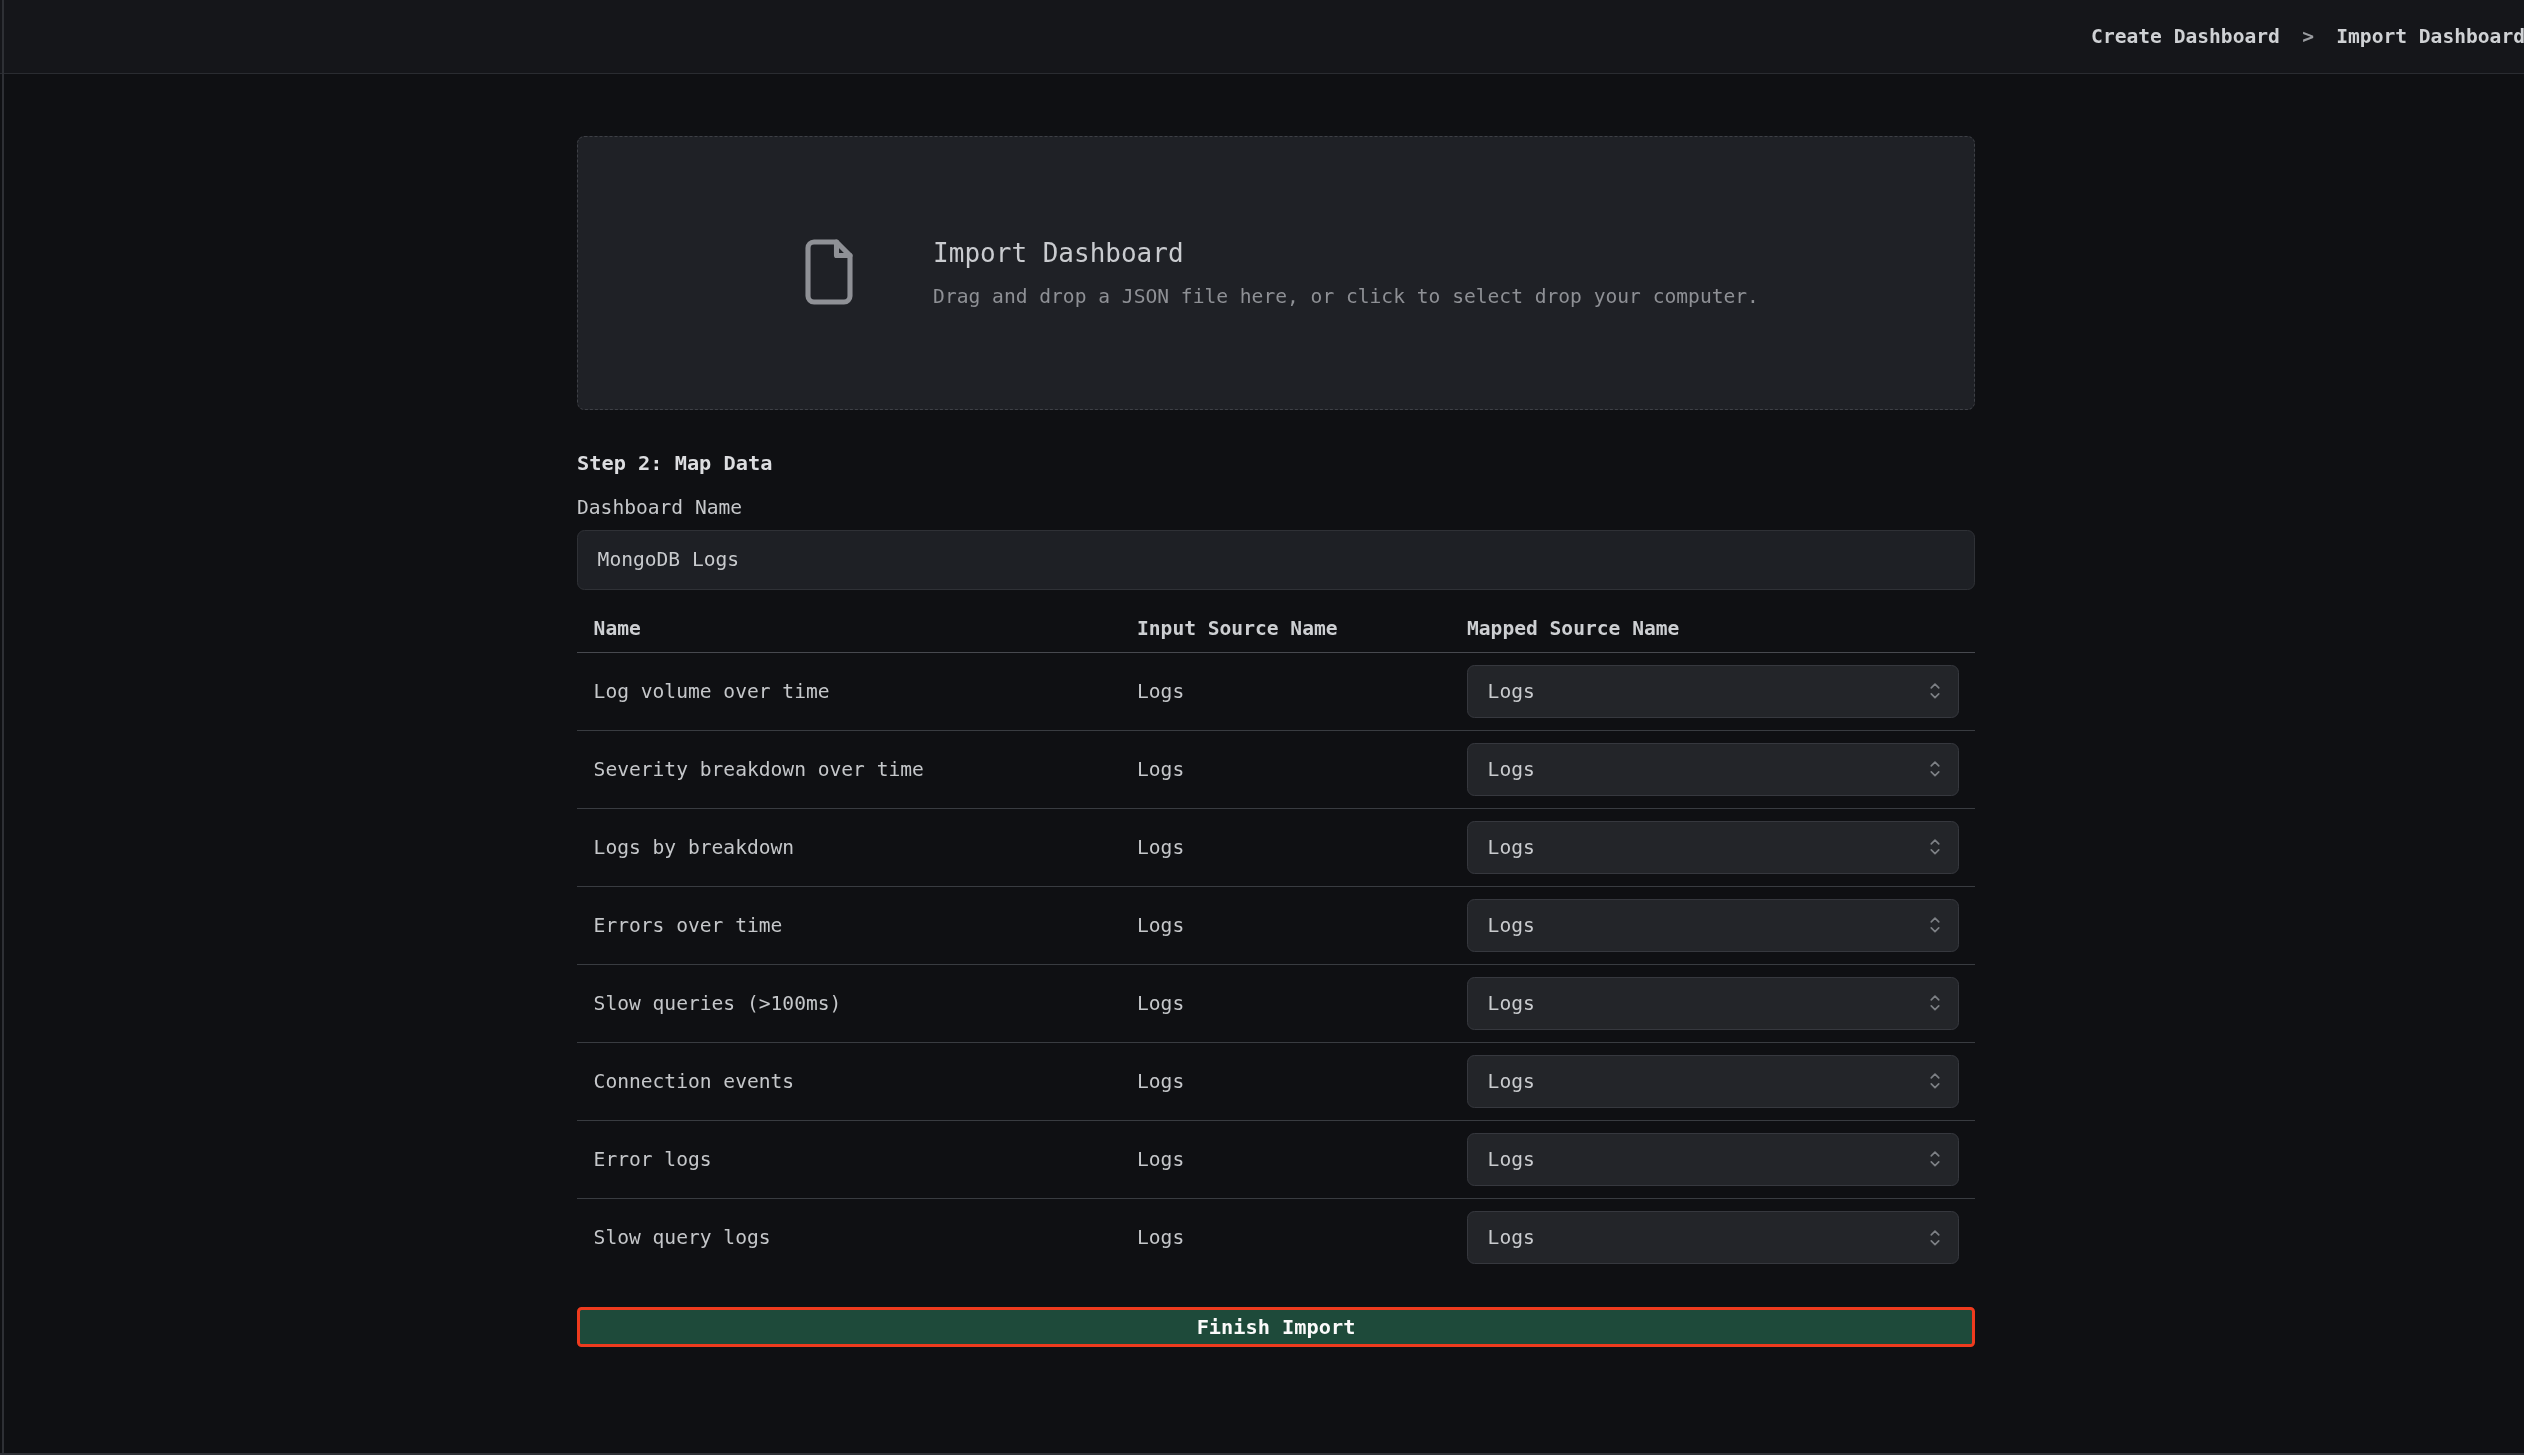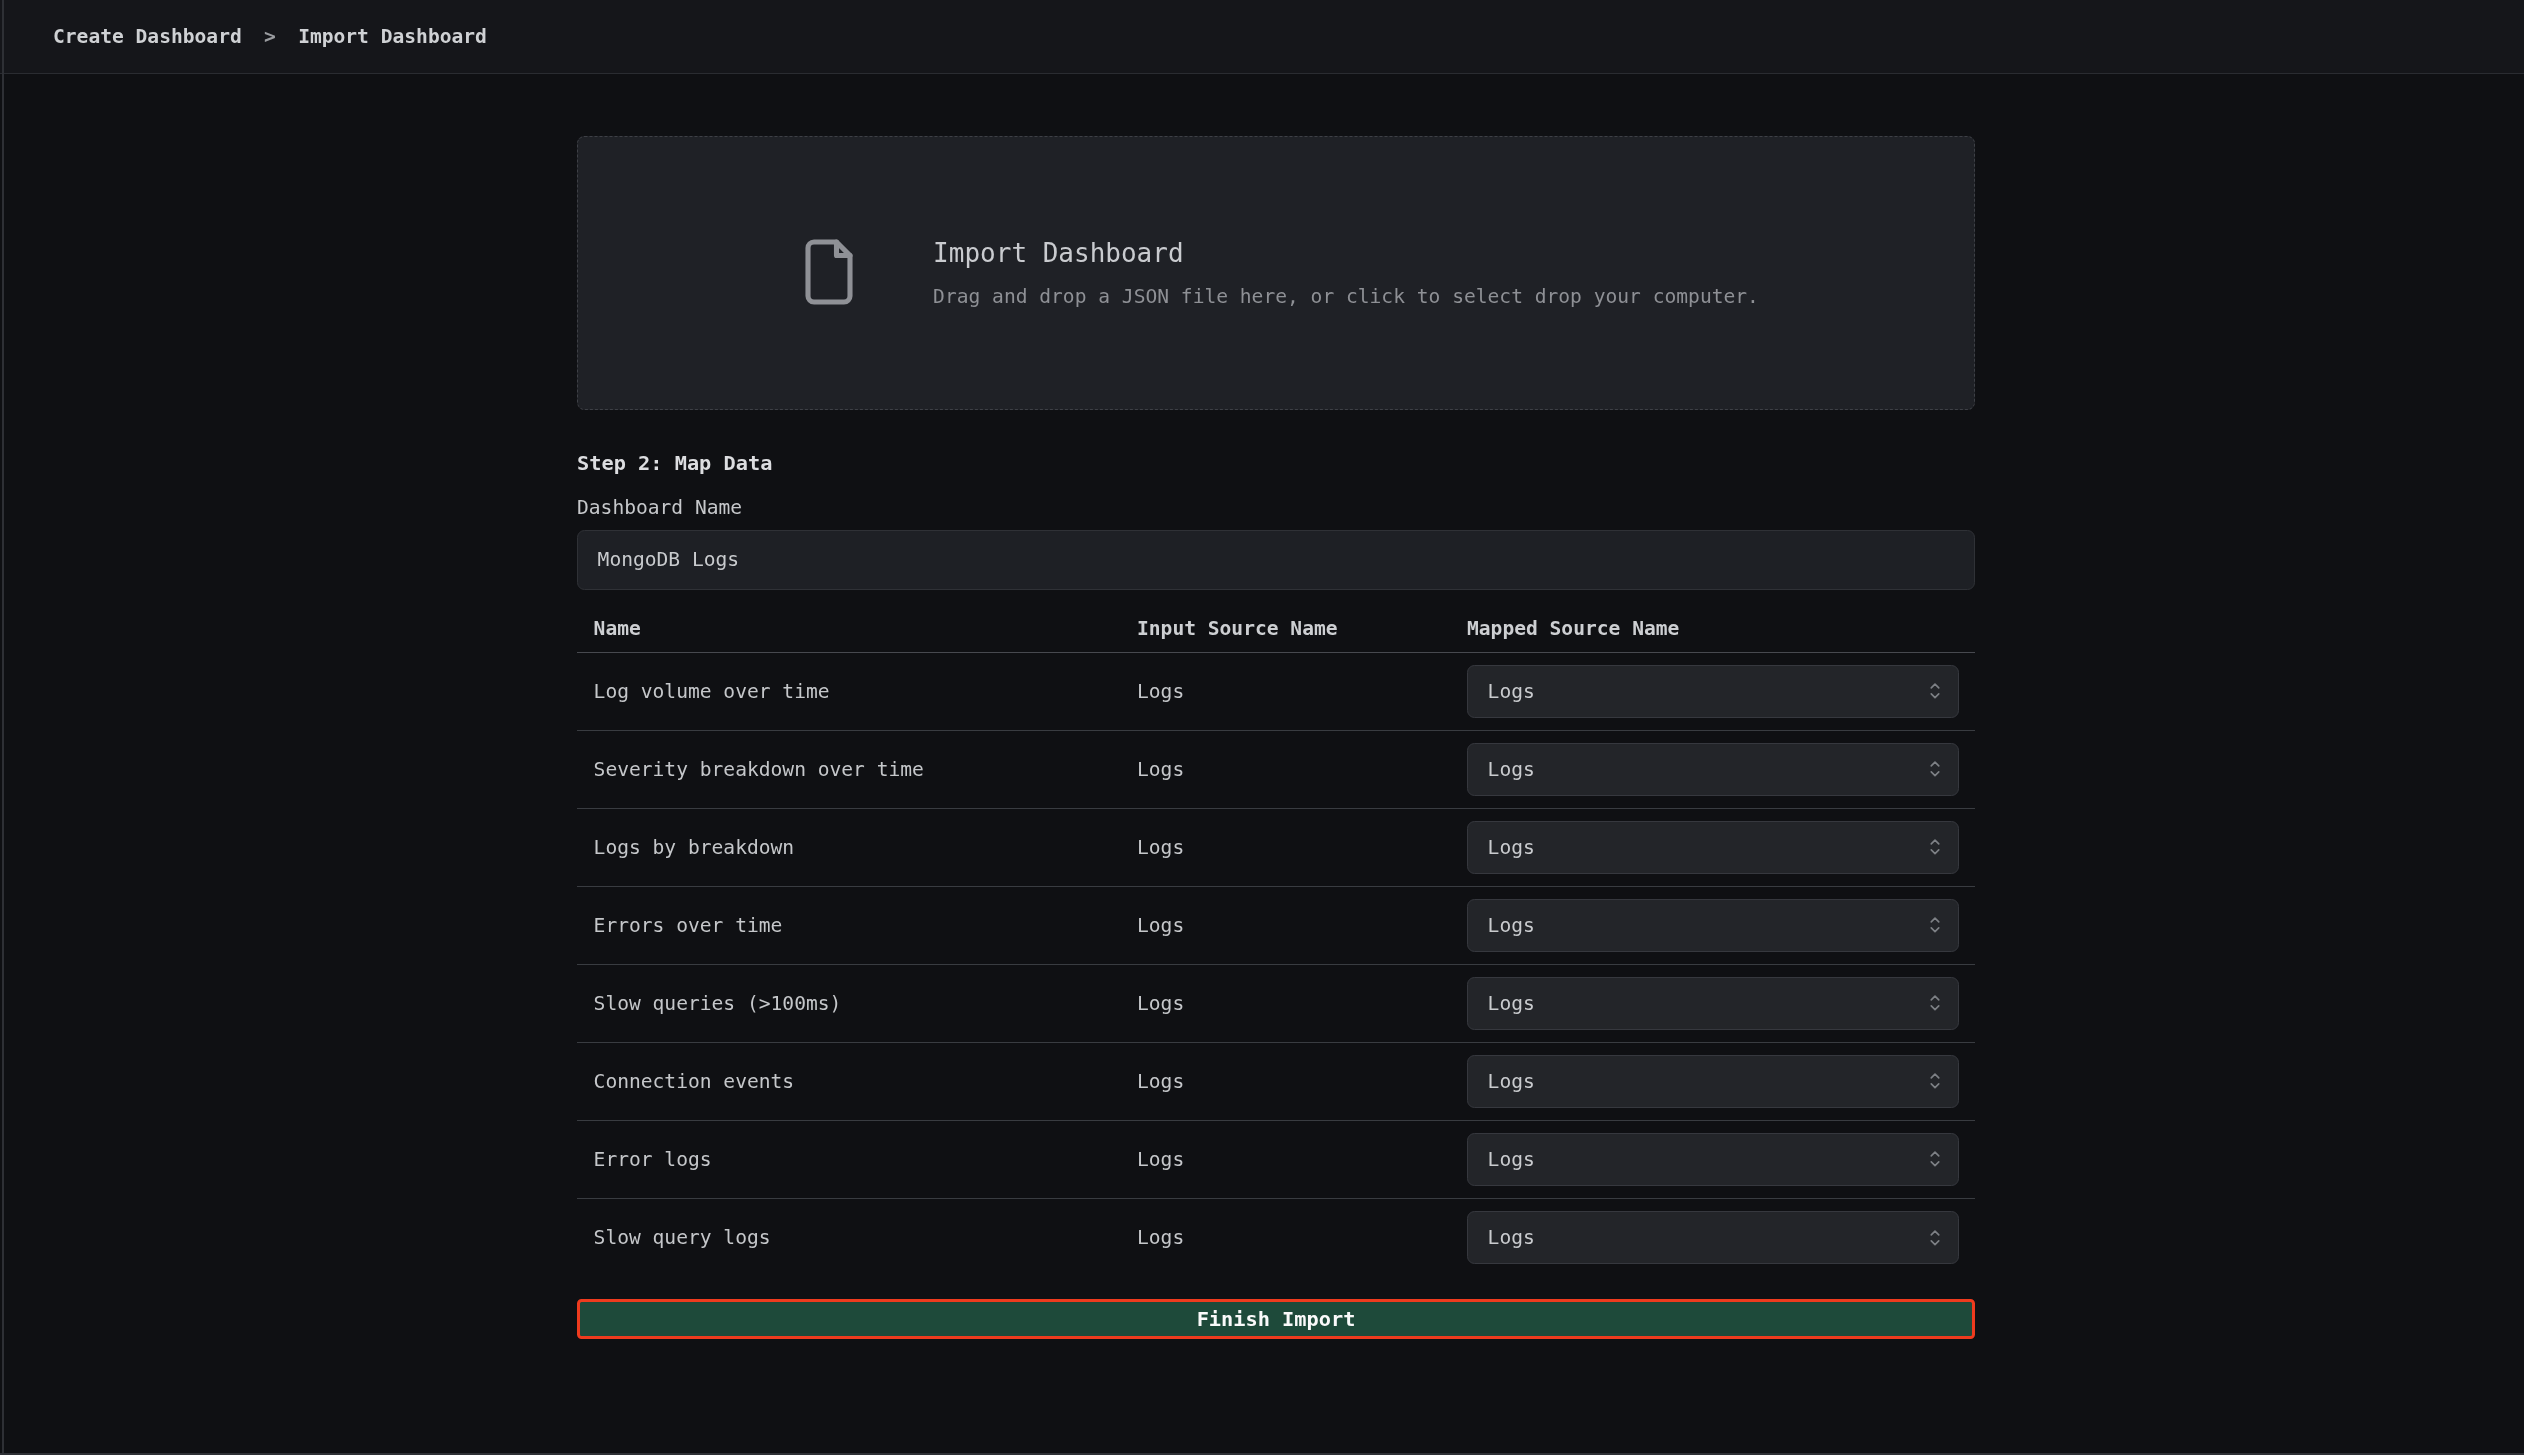--- a/index.html
+++ b/index.html
@@ -15,20 +15,21 @@
   .edge-left { position:absolute; left:2.3px; top:0; width:1.5px; height:100%; background:#2e3035; }
   .edge-bottom { position:absolute; left:0; bottom:1.5px; width:100%; height:1.5px; background:#2e3035; }
 
   
   .topbar {
     height:74px;
     background:#15161a;
     border-bottom:1.5px solid #2a2c31;
     display:flex; align-items:center;
     padding-left:53px;
+    justify-content:flex-end;
   }
   .breadcrumb { font-size:19.6px; font-weight:bold; color:#cfd1d4; letter-spacing:0; }
   .breadcrumb .crumb { color:#cfd1d4; cursor:pointer; }
   .breadcrumb .sep { color:#9a9ca0; padding:0 10.5px; }
 
   
   .content { width:1398px; margin-left:577px; }
 
   
   .dropzone {
@@ -83,21 +84,21 @@
     border-radius:7.5px;
     display:flex; align-items:center; justify-content:space-between;
     padding:0 16.6px 0 19.6px;
     font-size:19.6px; color:#c9cbce;
     cursor:pointer;
   }
   .select svg { flex:0 0 auto; }
 
   
   .finish-btn {
-    margin-top:22px;
+    margin-top:30px;
     width:100%; height:40px;
     background:#1e4a3a;
     border:3.8px solid #ee3b1e;
     border-radius:4.5px;
     color:#fafafa;
     font-size:20.3px; font-weight:bold;
     font-family:inherit;
     display:flex; align-items:center; justify-content:center;
     cursor:pointer;
   }

